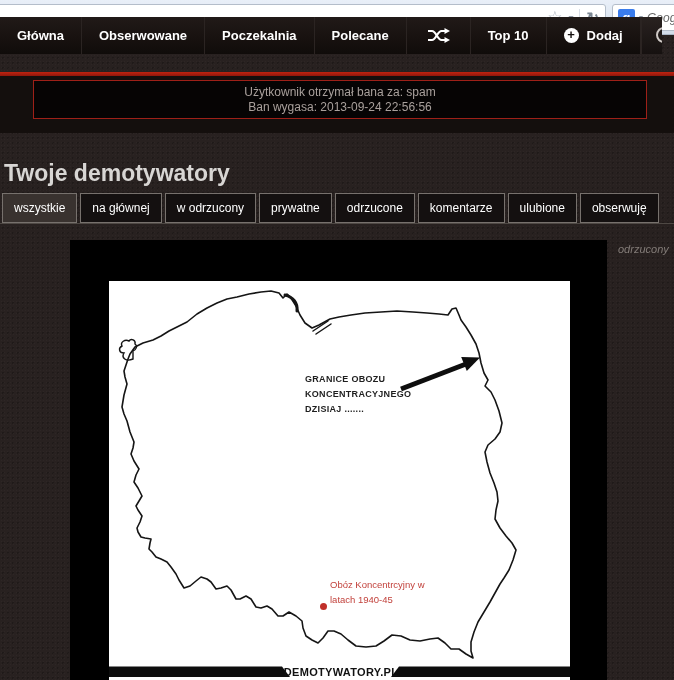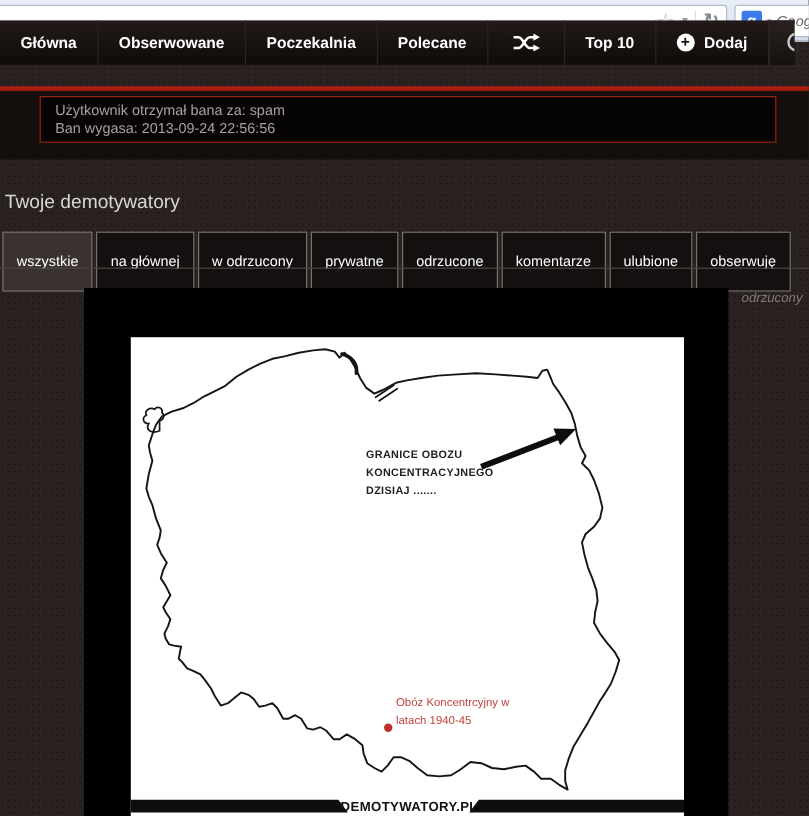--- a/index.html
+++ b/index.html
@@ -41,27 +41,27 @@
     background:linear-gradient(180deg,#292220 0%,#161110 100%); border-left:1px solid #2b2422; }
   .nav-magnifier { position:absolute; right:-10px; top:10px; width:16px; height:16px;
     border:2px solid #cfc9c6; border-radius:50%; }
   .red-divider { position:absolute; top:72px; left:0; width:674px; height:4px;
     background:linear-gradient(180deg,#bf2310,#8e170b); }
 
   
   .ban-band { position:absolute; top:76px; left:0; width:674px; height:57px; background:#140f0d; }
   .ban-box { position:absolute; top:80px; left:33px; width:614px; height:39px; background:#060404;
     border:1px solid #9e2018; padding:4px 12px; }
-  .ban-line { color:#a9a09c; font-size:12px; line-height:15px; }
+  .ban-line { color:#a9a09c; font-size:12px; line-height:15px;text-align:center; }
 
   
-  .page-title { position:absolute; top:160px; left:4px; color:#d8d6d4; font-size:16px; font-weight:normal; }
+  .page-title { position:absolute; top:160px; left:4px; color:#d8d6d4; font-size:23px; font-weight:bold; }
   .tabs-row { position:absolute; top:193px; left:2px; display:flex; gap:3px; }
   .tab { background:#141010; border:1px solid #77716d; color:#fff; font-size:12px;
-    padding:17px 11px; white-space:nowrap; cursor:pointer; }
+    padding:7px 11px; white-space:nowrap; cursor:pointer; }
   .tab.active { background:#39322f; }
   .tabs-underline { position:absolute; top:223px; left:0; width:674px; height:1px; background:#4e4844; }
   .status-label { position:absolute; top:243px; left:618px; color:#837c78; font-size:11px;font-style:italic; }
 
   
   .post-panel { position:absolute; top:240px; left:70px; width:537px; height:440px; background:#000; }
   .demot-image { position:absolute; top:41px; left:39px; width:461px; height:424px; background:#fff; }
   .demot-image svg { display:block; }
 </style>
 </head>

